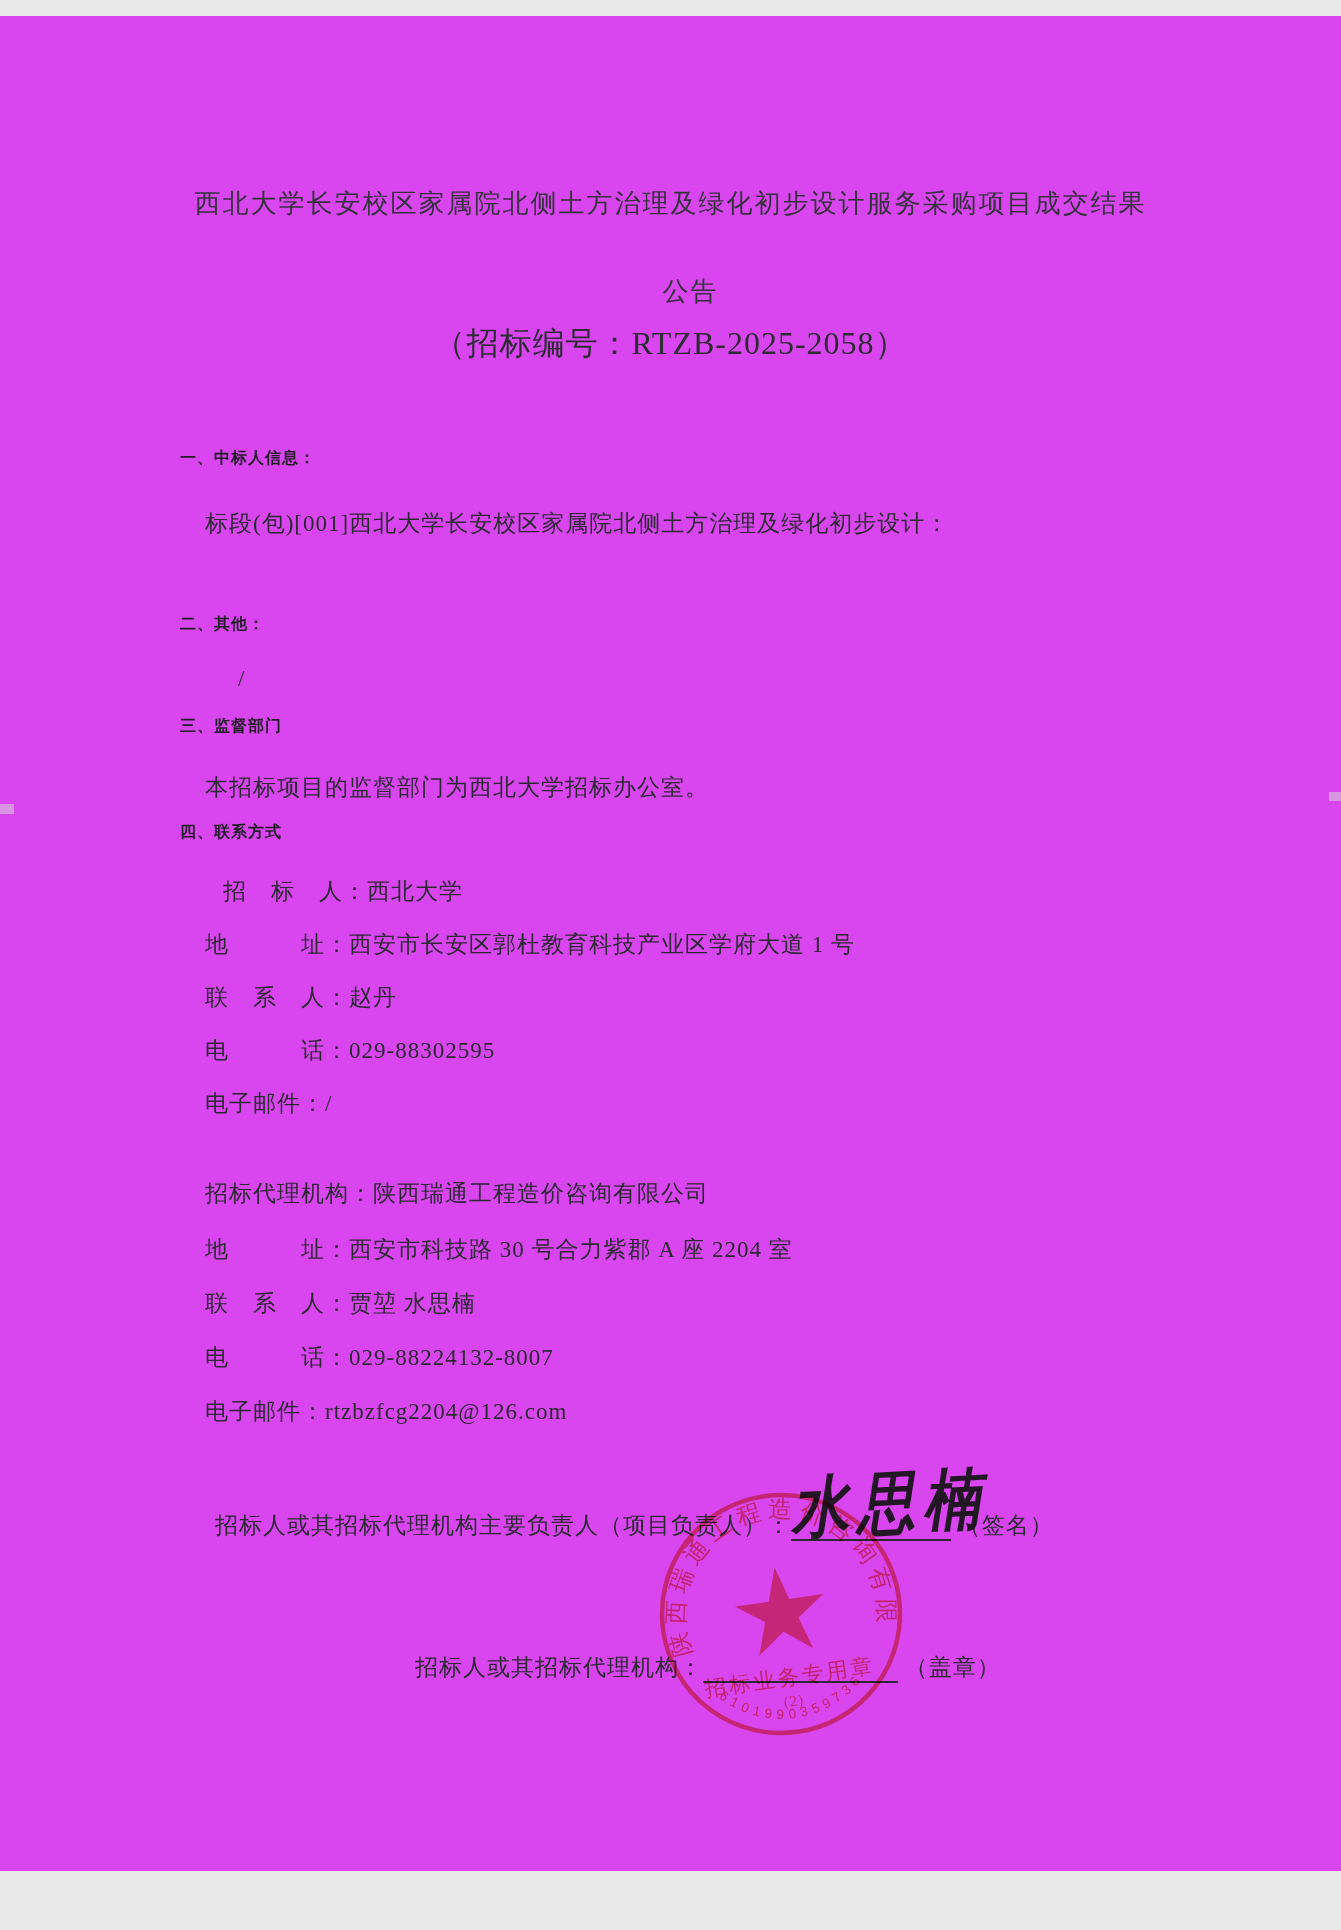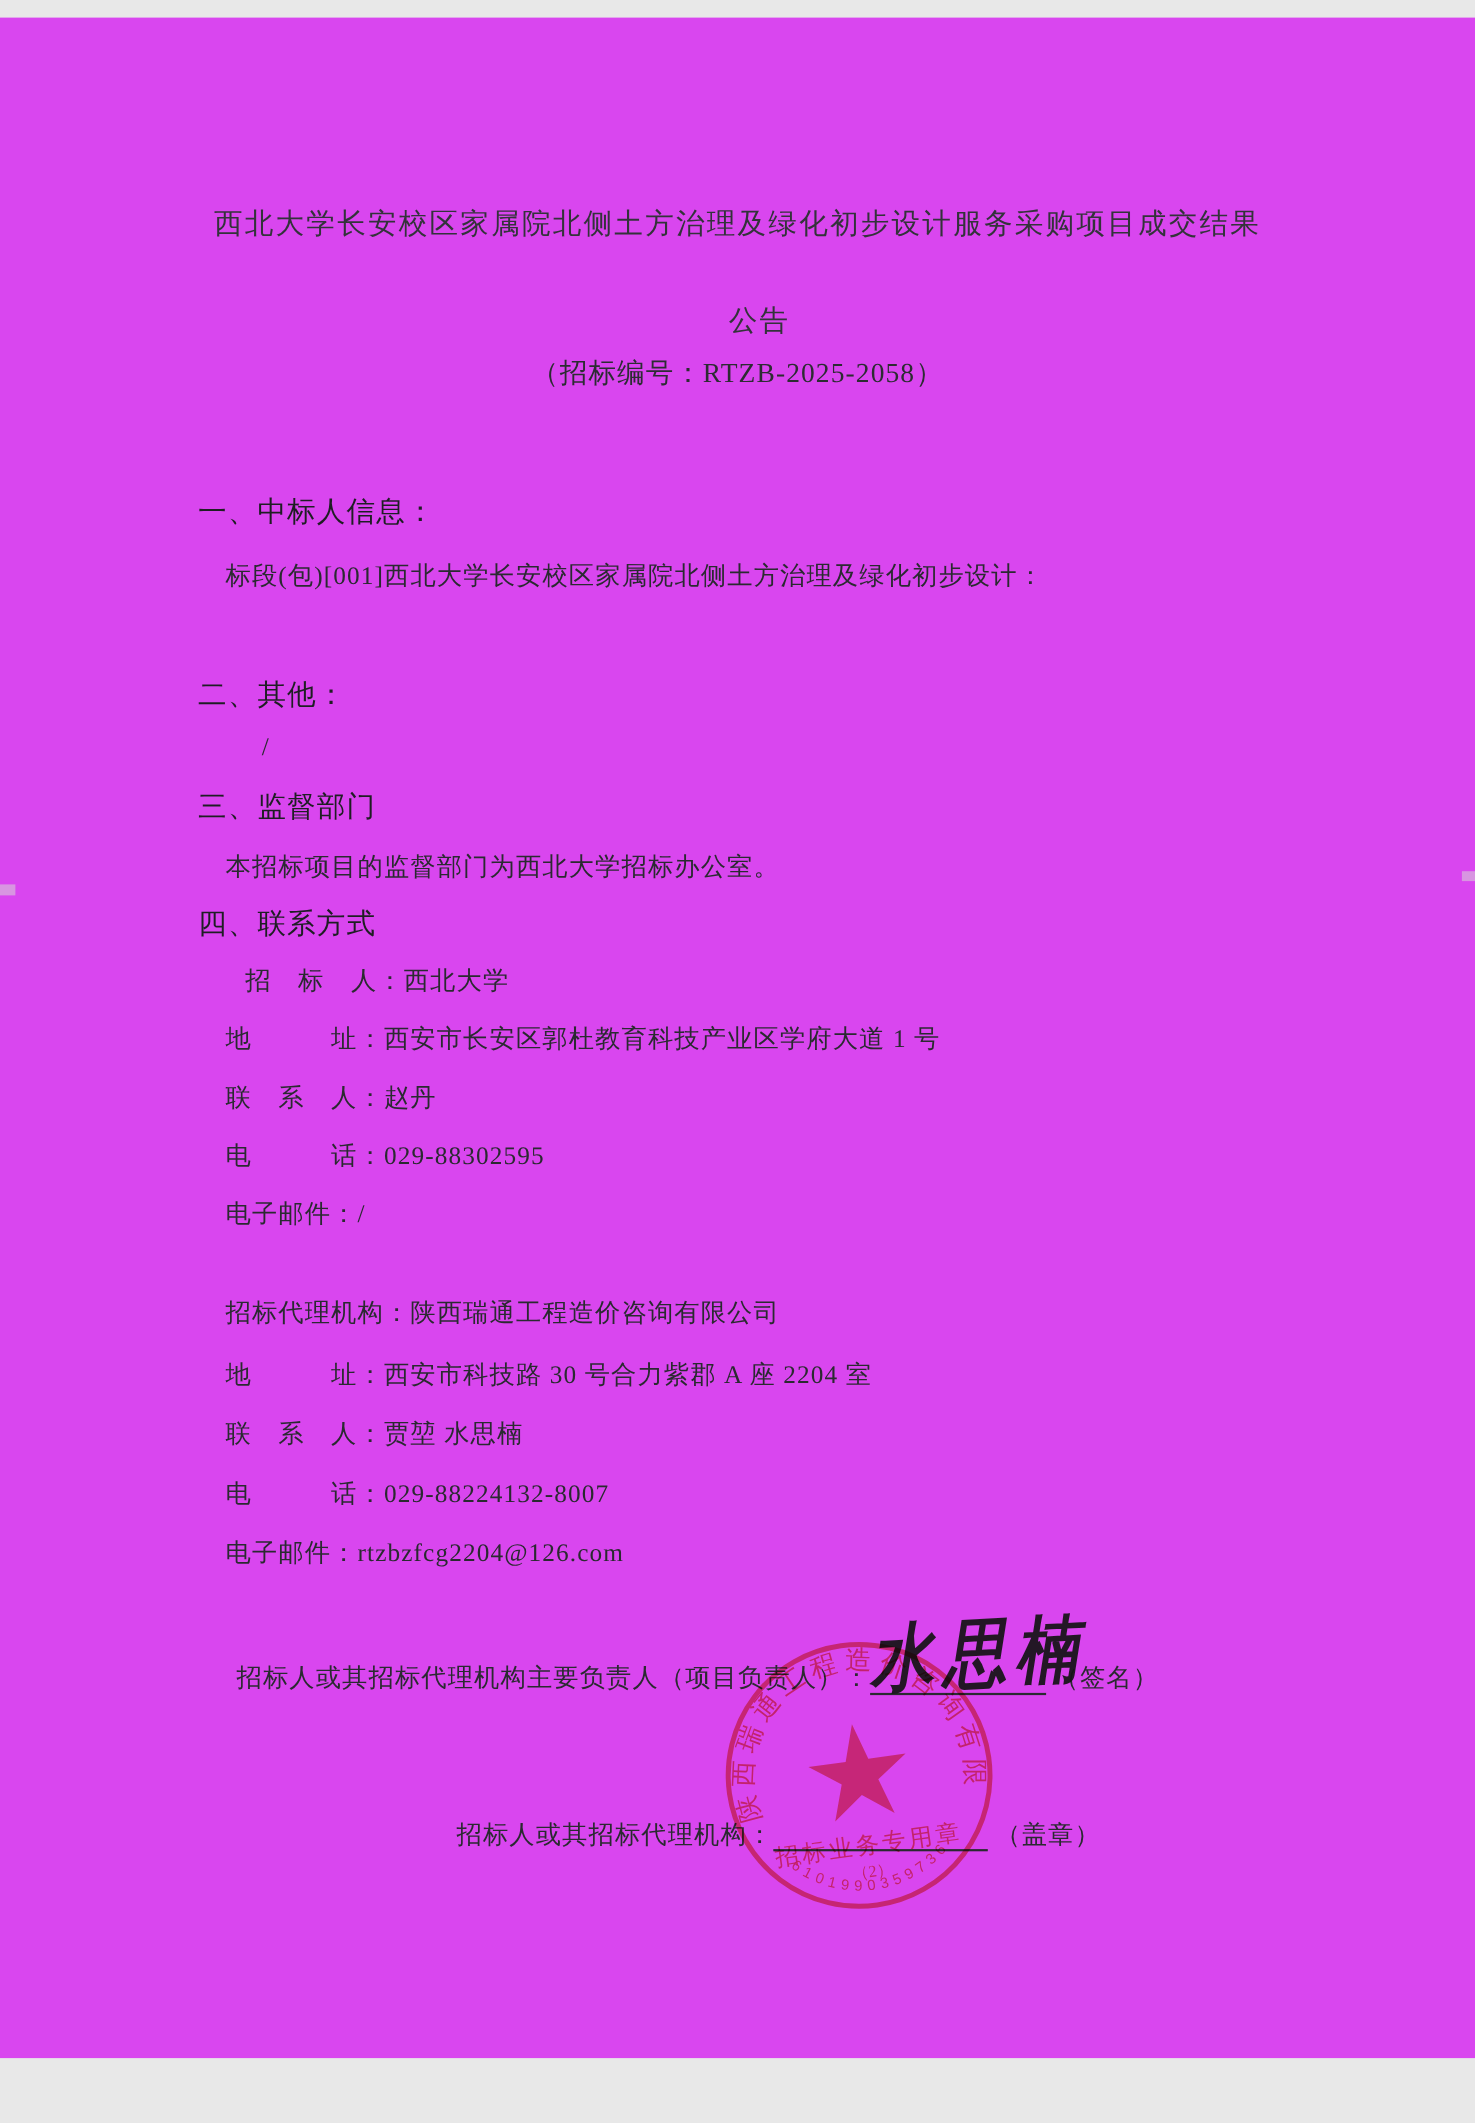--- a/index.html
+++ b/index.html
@@ -8,22 +8,22 @@
     width:1341px;height:1855px;
     margin:16px auto;
     background:#d946ef;
     font-family:"Liberation Serif","DejaVu Serif",serif;
     color:#26262b;
     overflow:hidden;
   }
   .line{position:absolute;white-space:nowrap;}
   .center{left:0;width:1341px;text-align:center;}
   .title{font-size:26px;letter-spacing:2px;color:#33333a;}
-  .tenderno{font-size:25px;letter-spacing:1px;color:#2c2c32;}
-  .h{font-size:26px;font-weight:normal;color:#1e1e23;letter-spacing:1px;}
+  .tenderno{font-size:32px;letter-spacing:1px;color:#2c2c32;}
+  .h{font-size:16px;font-weight:bold;color:#1e1e23;letter-spacing:1px;}
   .body-text{font-size:23px;color:#2a2a30;letter-spacing:1px;}
   .label{letter-spacing:1px;}
   .price-part{position:absolute;left:870px;top:0;}
   .sig-underline{
     display:inline-block;
     border-bottom:2px solid #2a2a30;
     min-width:170px;
     height:26px;
     vertical-align:bottom;
     position:relative;

